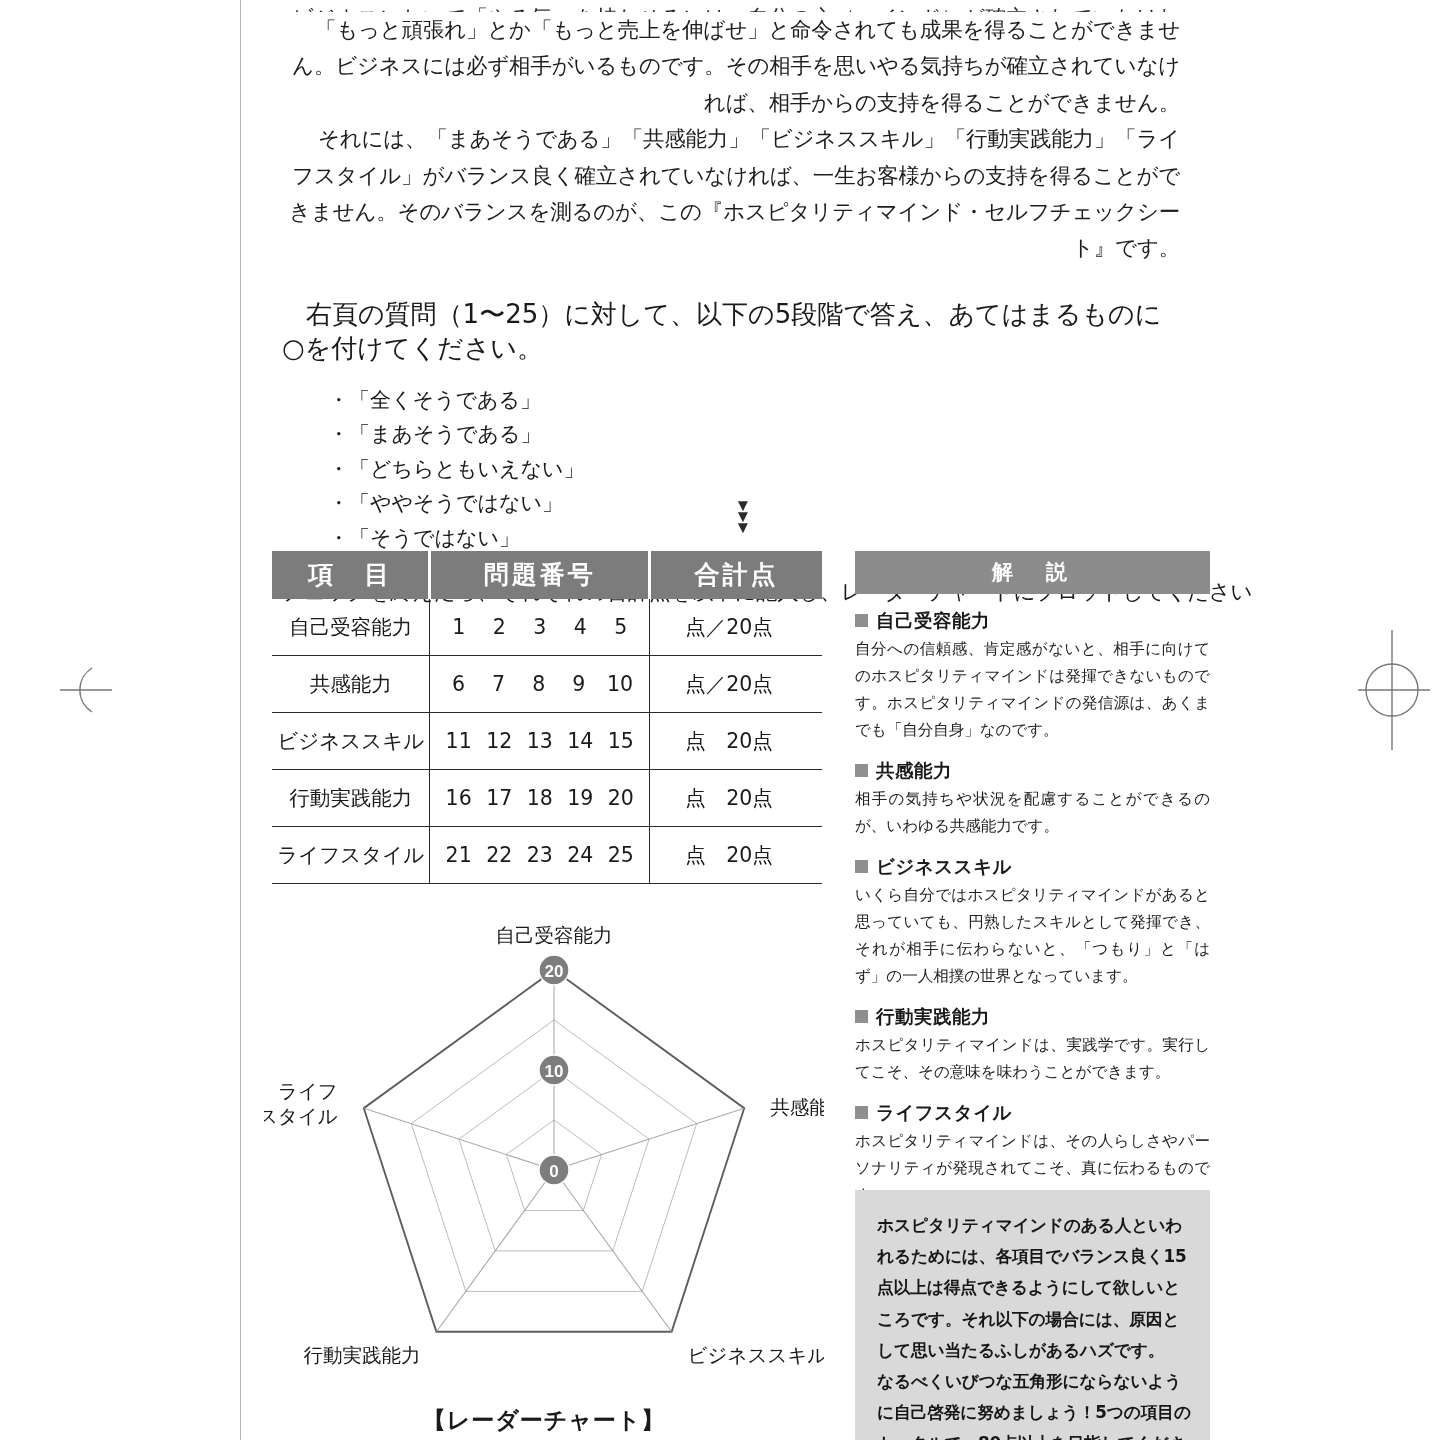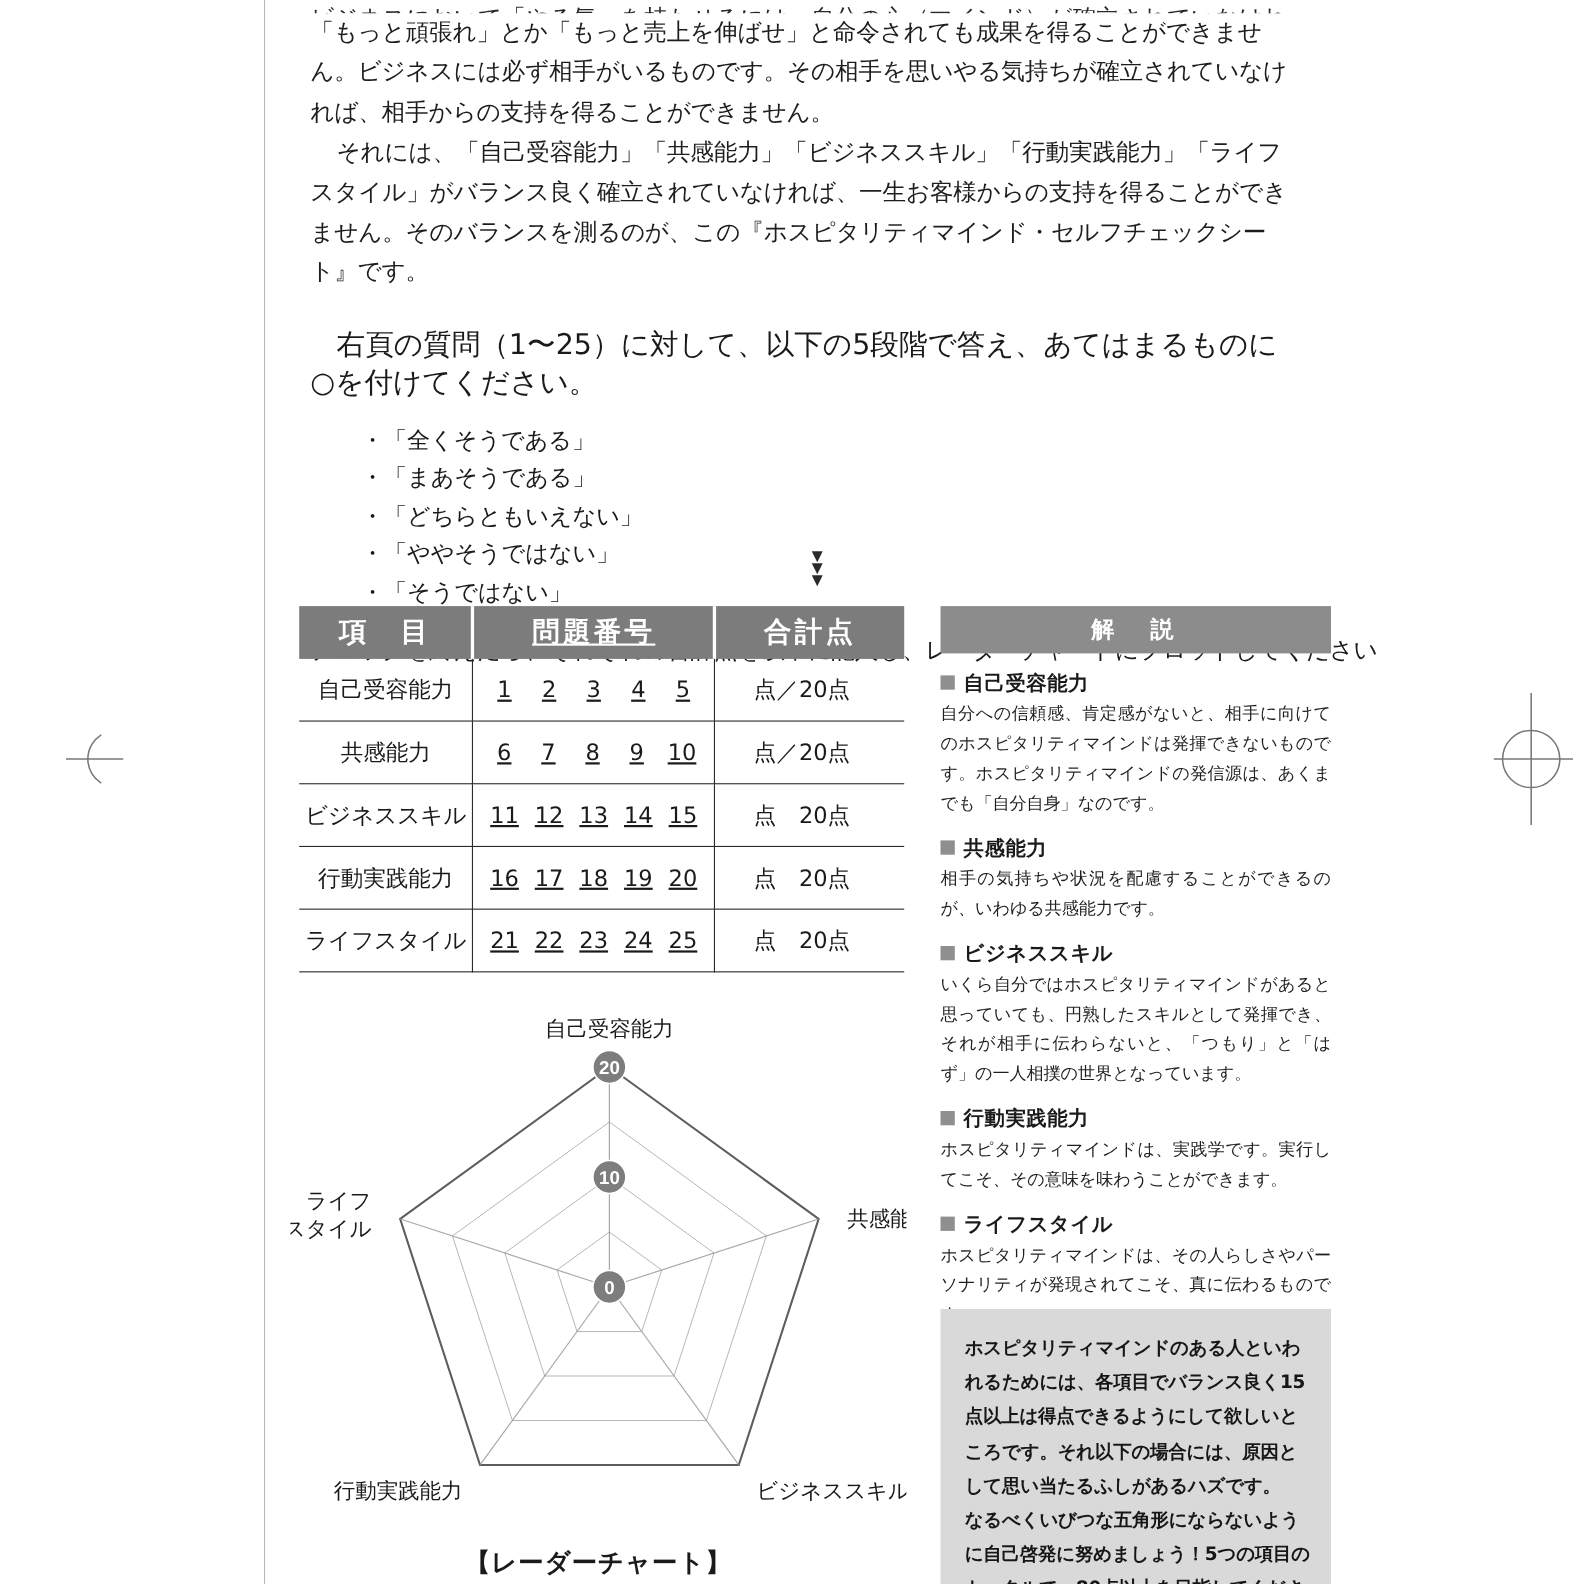--- a/index.html
+++ b/index.html
@@ -25,21 +25,21 @@
     position:absolute;left:282px;top:0;width:1160px;height:1440px;
   }
   .jp{font-family:"DejaVu Sans","Liberation Sans",sans-serif;}
   #intro{
     width:898px;
     font-size:21.5px;
     line-height:36.4px;
     letter-spacing:-0.2px;
     color:#1d1d1d;
   }
-  #intro p{margin:0;}
+  #intro p{margin:0;text-align:right;}
   #line-cut{
     height:12px;overflow:hidden;
     color:#1d1d1d;
     opacity:.95;
     margin-bottom:0;
   }
   .indent{text-indent:24px;}
   #instruction{
     margin-top:30px;
     font-size:26px;
@@ -89,21 +89,21 @@
   #score-table th:last-child{border-right:none;}
   #score-table td{
     padding:14px 0 14px;
     border-bottom:1.5px solid #2a2a2a;
     text-align:center;
     font-size:20.5px;
     color:#1a1a1a;
   }
   #score-table tbody tr:last-child td{border-bottom:1.5px solid #2a2a2a;}
   .col-item{width:172px;border-right:1.5px solid #2a2a2a;}
-  .col-nums{width:228px;border-right:1.5px solid #2a2a2a;text-decoration:underline;}
+  .col-nums{width:228px;border-right:1.5px solid #2a2a2a;}
   .col-total{width:176px;}
   .nums{display:flex;justify-content:space-around;padding:0 8px;}
   .nums span{display:inline-block;min-width:24px;}
   .total-cell{text-align:right;padding-right:14px !important;}
 
   
   #explain-panel{
     position:absolute;left:573px;top:551px;width:355px;
   }
   #explain-header{
@@ -160,21 +160,21 @@
   <circle cx="42" cy="60" r="26" fill="none" stroke="#777" stroke-width="1.4"></circle>
   <line x1="42" y1="0" x2="42" y2="120" stroke="#777" stroke-width="1.4"></line>
   <line x1="8" y1="60" x2="80" y2="60" stroke="#777" stroke-width="1.4"></line>
 </svg>
 
 <div id="content">
 
   <div id="intro" class="jp">
     <p id="line-cut">ビジネスにおいて「やる気」を持たせるには、自分の心（マインド）が確立されていなければ、</p>
     <p>「もっと頑張れ」とか「もっと売上を伸ばせ」と命令されても成果を得ることができません。ビジネスには必ず相手がいるものです。その相手を思いやる気持ちが確立されていなければ、相手からの支持を得ることができません。</p>
-    <p class="indent">それには、「自己受容能力」「共感能力」「ビジネススキル」「行動実践能力」「ライフスタイル」がバランス良く確立されていなければ、一生お客様からの支持を得ることができません。そのバランスを測るのが、この『ホスピタリティマインド・セルフチェックシート』です。</p>
+    <p class="indent">それには、「まあそうである」「共感能力」「ビジネススキル」「行動実践能力」「ライフスタイル」がバランス良く確立されていなければ、一生お客様からの支持を得ることができません。そのバランスを測るのが、この『ホスピタリティマインド・セルフチェックシート』です。</p>
   </div>
 
   <div id="instruction" class="jp">右頁の質問（1〜25）に対して、以下の5段階で答え、あてはまるものに○を付けてください。</div>
 
   <ul id="answer-list" class="jp">
     <li>・「全くそうである」</li>
     <li>・「まあそうである」</li>
     <li>・「どちらともいえない」</li>
     <li>・「ややそうではない」</li>
     <li>・「そうではない」</li>

